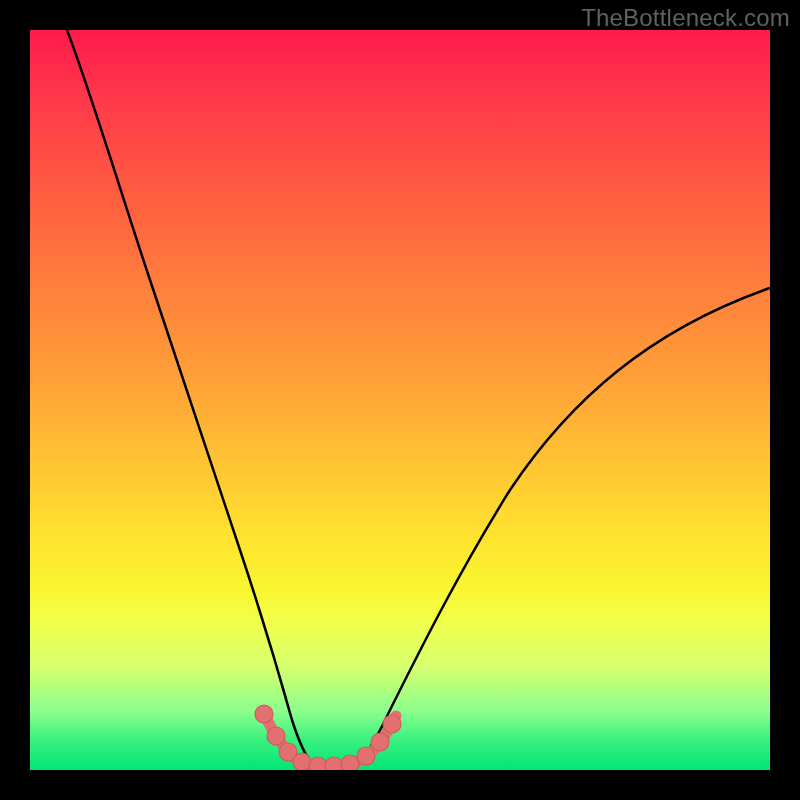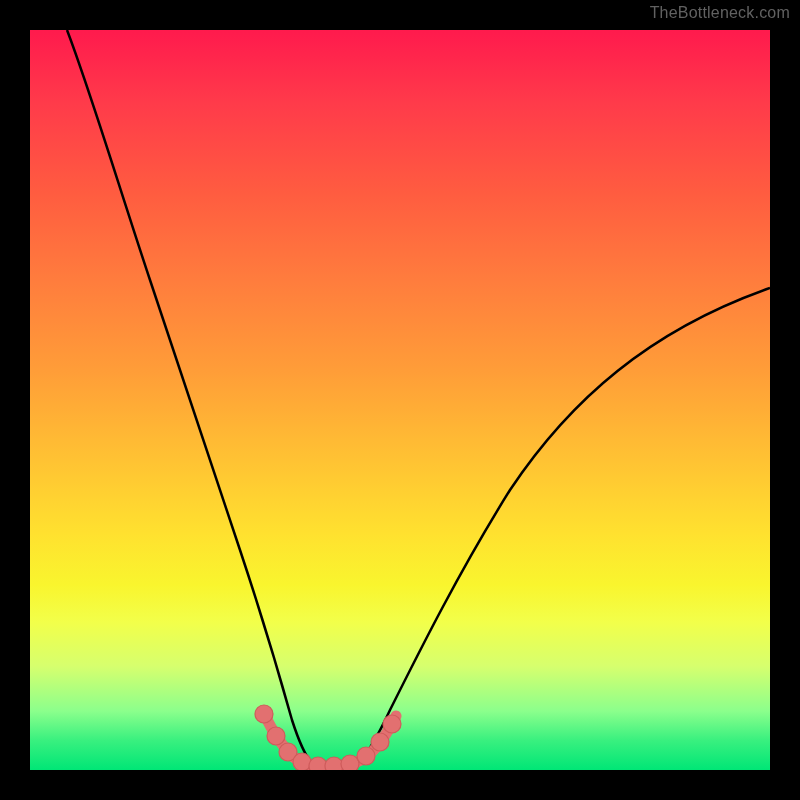--- a/index.html
+++ b/index.html
@@ -38,21 +38,21 @@
       #8cff8c 92%,
       #39f07f 96%,
       #00e676 100%
     );
   }
   .watermark {
     position: absolute;
     top: 4px;
     right: 10px;
     color: #616161;
-    font-size: 16px;
+    font-size: 24px;
     font-weight: 500;
     letter-spacing: 0.2px;
     user-select: none;
   }
   svg.curve {
     position: absolute;
     left: 0;
     top: 0;
     width: 740px;
     height: 740px;

